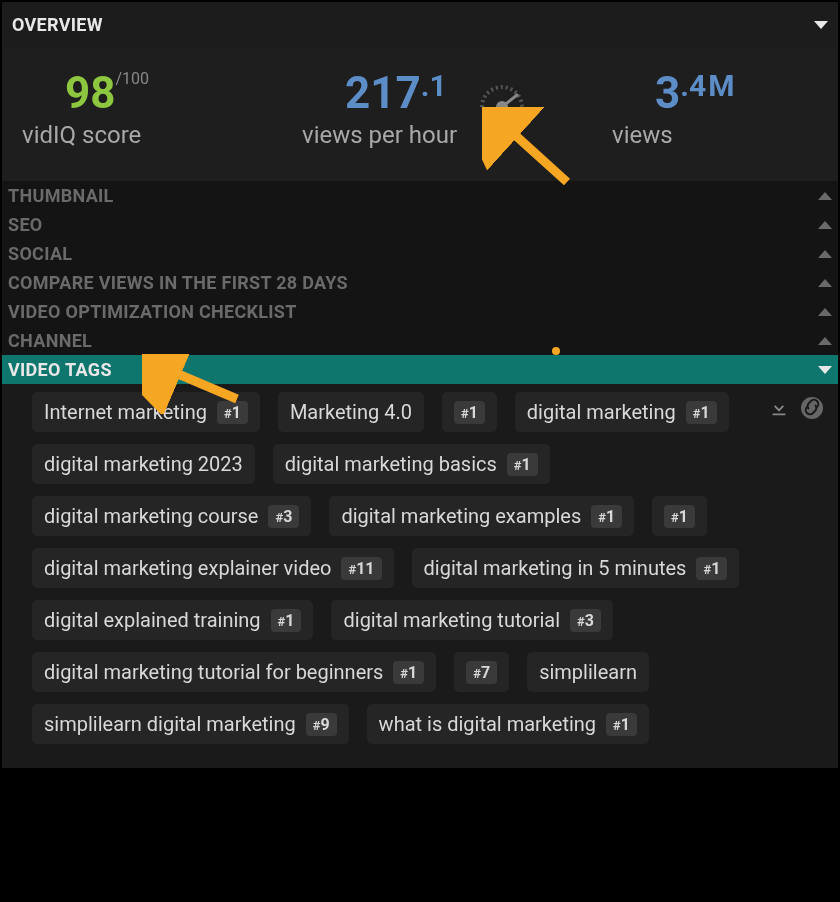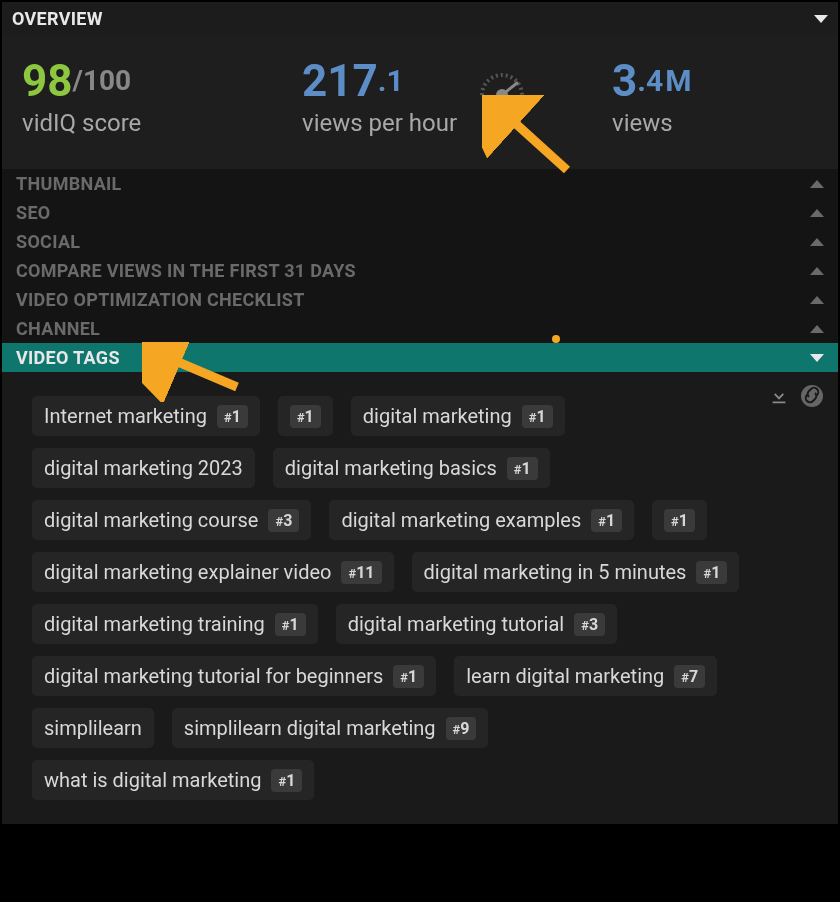--- a/index.html
+++ b/index.html
@@ -12,64 +12,65 @@
     overflow: hidden;
   }
   .panel {
     width: 836px;
     margin: 2px;
   }
   .section-header {
     display: flex;
     align-items: center;
     justify-content: space-between;
-    padding: 4px 14px;
+    padding: 4px 6px;
     font-weight: 700;
     font-size: 18px;
     letter-spacing: 0.3px;
     cursor: pointer;
   }
   .section-header.dim {
     color: #6a6a6a;
   }
   .section-header.bright {
     color: #e8e8e8;
     background: #0f766e;
   }
   .overview-header {
     background: #1c1c1c;
     color: #e8e8e8;
-    padding: 6px 10px;
+    padding: 12px 10px;
   }
   .overview-body {
     background: #1e1e1e;
     padding: 24px 20px 32px 20px;
     display: flex;
     align-items: flex-start;
     gap: 10px;
     position: relative;
   }
   .stat-block {
     flex: 0 0 auto;
   }
   .stat-block.score { width: 270px; }
   .stat-block.vph { width: 200px; }
   .stat-block.views { margin-left: 100px; }
   .stat-value {
     font-size: 44px;
     font-weight: 700;
     line-height: 1;
     display: flex;
-    align-items: center;
+    align-items: flex-start;
+    margin-left: 43px;
   }
   .stat-value.green { color: #8dc63f; }
   .stat-value.blue { color: #5c8dc7; }
   .stat-value .sub {
-    font-size: 28px;
-    font-weight: 700;
+    font-size: 16px;
+    font-weight: 400;
     color: #888;
   }
   .stat-value .big { font-size: 44px; }
   .stat-value .small { font-size: 30px; font-weight: 700; }
   .stat-label {
     color: #a8a8a8;
     font-size: 24px;
     margin-top: 6px;
   }
   .gauge {
@@ -77,21 +78,21 @@
     left: 475px;
     top: 30px;
     width: 50px;
     height: 40px;
   }
   .collapsed-sections {
     background: #141414;
   }
   .tags-body {
     background: #1a1a1a;
-    padding: 20px 20px 24px 30px;
+    padding: 4px 20px 24px 30px;
     position: relative;
     text-align: center;
   }
   .tags-icons {
     position: absolute;
     top: 12px;
     right: 14px;
     display: flex;
     gap: 10px;
     align-items: center;
@@ -205,21 +206,21 @@
     </div>
     <div class="section-header dim">
       <span>SEO</span>
       <span class="chev up"></span>
     </div>
     <div class="section-header dim">
       <span>SOCIAL</span>
       <span class="chev up"></span>
     </div>
     <div class="section-header dim">
-      <span>COMPARE VIEWS IN THE FIRST 31 DAYS</span>
+      <span>COMPARE VIEWS IN THE FIRST 28 DAYS</span>
       <span class="chev up"></span>
     </div>
     <div class="section-header dim">
       <span>VIDEO OPTIMIZATION CHECKLIST</span>
       <span class="chev up"></span>
     </div>
     <div class="section-header dim" style="position:relative">
       <span>CHANNEL</span>
       <span class="chev up"></span>
     </div>
@@ -245,20 +246,23 @@
           </svg>
       </span>
     </div>
 
     <div class="tags-wrap" id="tags-wrap">
         <div class="tag">
           <span>Internet marketing</span>
           <span class="rank-badge"><span class="hash">#</span>1</span>
         </div>
         <div class="tag">
+          <span>Marketing 4.0</span>
+        </div>
+        <div class="tag">
           <span class="rank-badge"><span class="hash">#</span>1</span>
         </div>
         <div class="tag">
           <span>digital marketing</span>
           <span class="rank-badge"><span class="hash">#</span>1</span>
         </div>
         <div class="tag">
           <span>digital marketing 2023</span>
         </div>
         <div class="tag">
@@ -278,33 +282,32 @@
         </div>
         <div class="tag">
           <span>digital marketing explainer video</span>
           <span class="rank-badge"><span class="hash">#</span>11</span>
         </div>
         <div class="tag">
           <span>digital marketing in 5 minutes</span>
           <span class="rank-badge"><span class="hash">#</span>1</span>
         </div>
         <div class="tag">
-          <span>digital marketing training</span>
+          <span>digital explained training</span>
           <span class="rank-badge"><span class="hash">#</span>1</span>
         </div>
         <div class="tag">
           <span>digital marketing tutorial</span>
           <span class="rank-badge"><span class="hash">#</span>3</span>
         </div>
         <div class="tag">
           <span>digital marketing tutorial for beginners</span>
           <span class="rank-badge"><span class="hash">#</span>1</span>
         </div>
         <div class="tag">
-          <span>learn digital marketing</span>
           <span class="rank-badge"><span class="hash">#</span>7</span>
         </div>
         <div class="tag">
           <span>simplilearn</span>
         </div>
         <div class="tag">
           <span>simplilearn digital marketing</span>
           <span class="rank-badge"><span class="hash">#</span>9</span>
         </div>
         <div class="tag">

